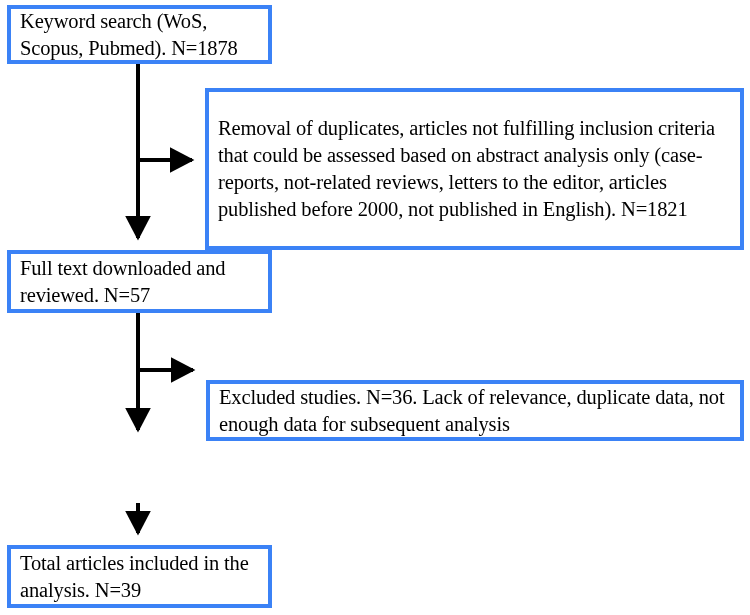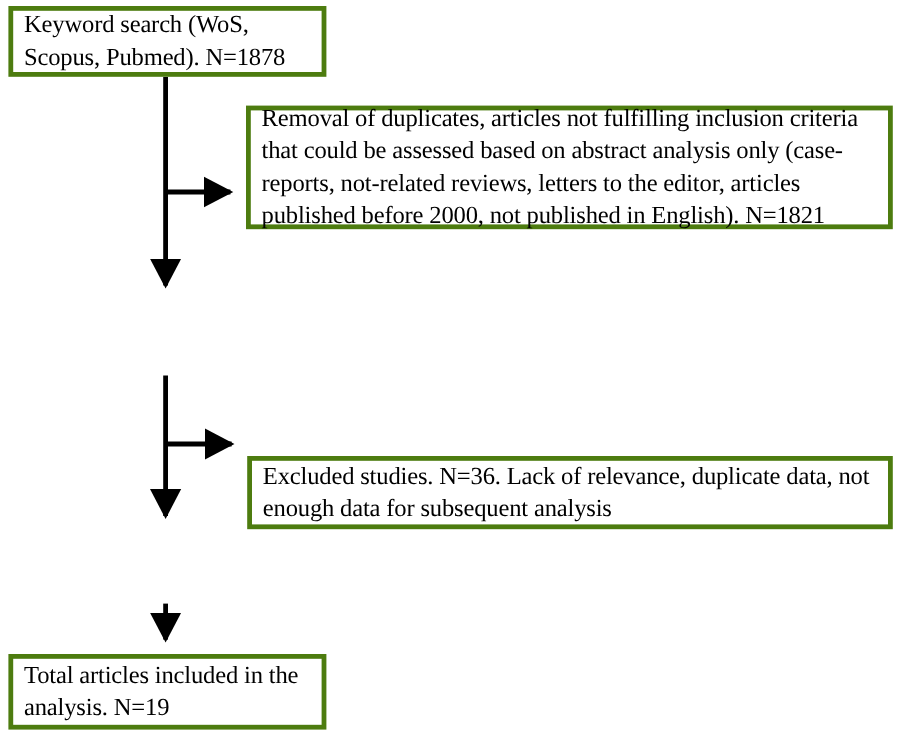--- a/index.html
+++ b/index.html
@@ -21,39 +21,39 @@
   #flow-svg {
     position: absolute;
     left: 0;
     top: 0;
     width: 750px;
     height: 615px;
   }
   .node-box {
     position: absolute;
     box-sizing: border-box;
-    border: 4px solid #4d7c0f;
+    border: 4px solid #3b82f6;
     background: #ffffff;
     display: flex;
     align-items: center;
     z-index: 2;
   }
   .node-text {
     display: block;
     width: 100%;
     padding: 0 8px 0 9px;
     font-size: 20.5px;
     line-height: 27px;
     text-align: left;
     letter-spacing: -0.15px;
     white-space: pre-line;
   }
   
   #node-keyword-search { left: 7px;   top: 5px;   width: 265px; height: 59px; }
-  #node-removal        { left: 205px; top: 88px;  width: 539px; height: 103px; }
+  #node-removal        { left: 205px; top: 88px;  width: 539px; height: 162px; }
   #node-fulltext       { left: 7px;   top: 250px; width: 265px; height: 63px; }
   #node-excluded       { left: 206px; top: 336px; width: 538px; height: 61px; margin-top: 44px; }
   #node-newarticles    { left: 7px;   top: 442px; width: 265px; height: 61px; }
   #node-total          { left: 7px;   top: 545px; width: 265px; height: 63px; }
 </style>
 </head>
 <body>
 
 <div id="flow-canvas">
 
@@ -86,23 +86,26 @@
   </svg>
 
   <div class="node-box" id="node-keyword-search">
     <span class="node-text">Keyword search (WoS, Scopus, Pubmed). N=1878</span>
   </div>
 
   <div class="node-box" id="node-removal">
     <span class="node-text">Removal of duplicates, articles not fulfilling inclusion criteria that could be assessed based on abstract analysis only (case-reports, not-related reviews, letters to the editor, articles published before 2000, not published in English). N=1821</span>
   </div>
 
+  <div class="node-box" id="node-fulltext">
+    <span class="node-text">Full text downloaded and reviewed. N=57</span>
+  </div>
 
   <div class="node-box" id="node-excluded">
     <span class="node-text">Excluded studies. N=36. Lack of relevance, duplicate data, not enough data for subsequent analysis</span>
   </div>
 
 
   <div class="node-box" id="node-total">
-    <span class="node-text">Total articles included in the analysis. N=19</span>
+    <span class="node-text">Total articles included in the analysis. N=39</span>
   </div>
 
 </div>
 
 </body></html>

